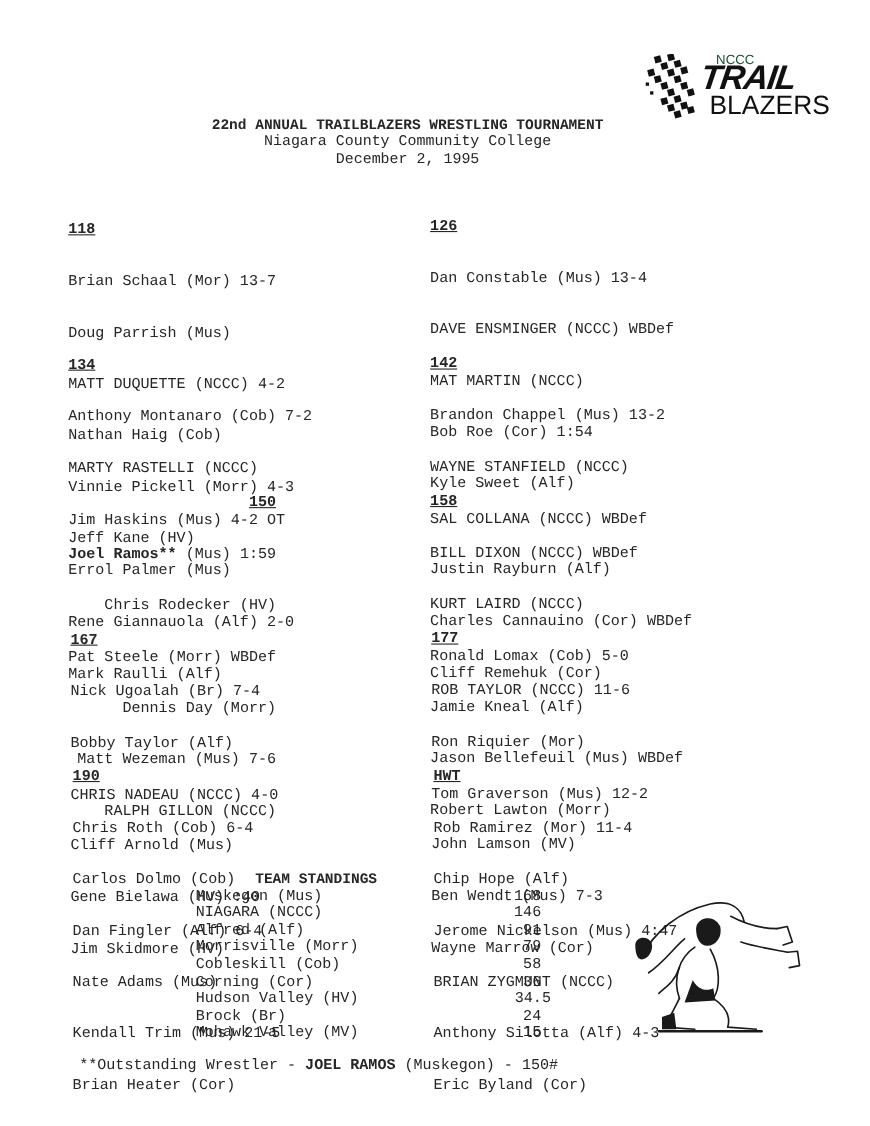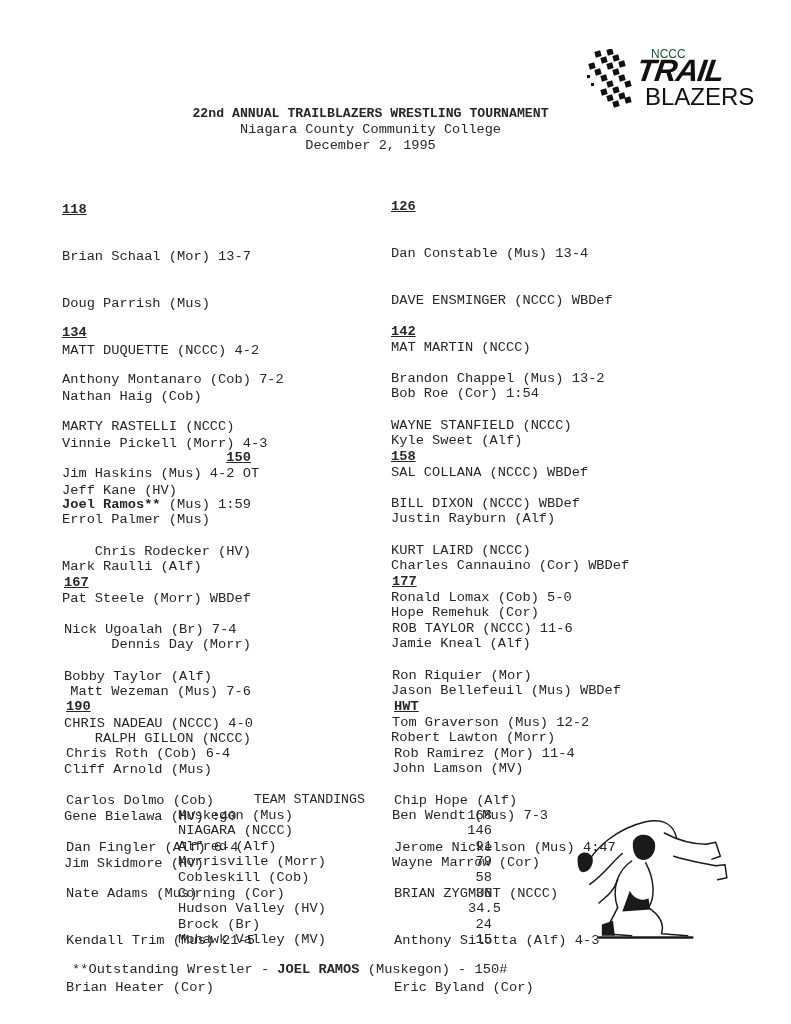--- a/index.html
+++ b/index.html
@@ -17,21 +17,21 @@
   .header { position: absolute; left: 0; width: 791px; top: 106px; text-align: center; }
   .header .title { font-weight: bold; font-size: 13.2px; line-height: 16px; margin-left: -50px; }
   .header .sub { font-size: 13.6px; line-height: 15.5px; margin-left: -50px; }
 
   .weight { position: absolute; font-size: 13.7px; line-height: 15.6px; white-space: pre; }
   .weight .wc { font-weight: bold; text-decoration: underline; }
   .weight .row { display: block; }
   .weight .nm-bold { font-weight: bold; }
 
   .standings { position: absolute; left: 178px; top: 792px; font-size: 13.7px; line-height: 15.6px; }
-  .standings .st-title { font-weight: normal; margin-left: 76px; font-size: 13.2px; }
+  .standings .st-title { font-weight: bold; margin-left: 54px; font-size: 13.2px; }
   .standings .st-row { display: flex; width: 360px; }
   .standings .team { width: 264px; white-space: pre; }
   .standings .pts { width: 50px; text-align: right; white-space: pre; }
 
   .illus { position: absolute; left: 575px; top: 805px; width: 160px; height: 140px; }
 
   .footnote { position: absolute; left: 72px; top: 962px; font-size: 13.7px; white-space: pre; }
   .footnote b { font-weight: bold; }
 </style>
 </head>
@@ -92,31 +92,32 @@
   <span class="row">Bob Roe (Cor) 1:54</span>
   <span class="row">Kyle Sweet (Alf)</span>
 </div>
 
 <div class="weight" style="left:62px; top:294px;">
   <span class="row wc">134</span>
   <span class="row">Anthony Montanaro (Cob) 7-2</span>
   <span class="row">MARTY RASTELLI (NCCC)</span>
   <span class="row">Jim Haskins (Mus) 4-2 OT</span>
   <span class="row">Errol Palmer (Mus)</span>
+  <span class="row">Rene Giannauola (Alf) 2-0</span>
   <span class="row">Mark Raulli (Alf)</span>
 </div>
 
 <div class="weight" style="left:391px; top:293px;">
   <span class="row wc">142</span>
   <span class="row">Brandon Chappel (Mus) 13-2</span>
   <span class="row">WAYNE STANFIELD (NCCC)</span>
   <span class="row">SAL COLLANA (NCCC) WBDef</span>
   <span class="row">Justin Rayburn (Alf)</span>
   <span class="row">Charles Cannauino (Cor) WBDef</span>
-  <span class="row">Hope Remehuk (Cor)</span>
+  <span class="row">Cliff Remehuk (Cor)</span>
 </div>
 
 <div class="weight" style="left:62px; top:419px;text-align:right;">
   <span class="row wc">150</span>
   <span class="row"><span class="nm-bold">Joel Ramos**</span><span> (Mus) 1:59</span></span>
   <span class="row">Chris Rodecker (HV)</span>
   <span class="row">Pat Steele (Morr) WBDef</span>
   <span class="row">Dennis Day (Morr)</span>
   <span class="row">Matt Wezeman (Mus) 7-6</span>
   <span class="row">RALPH GILLON (NCCC)</span>

